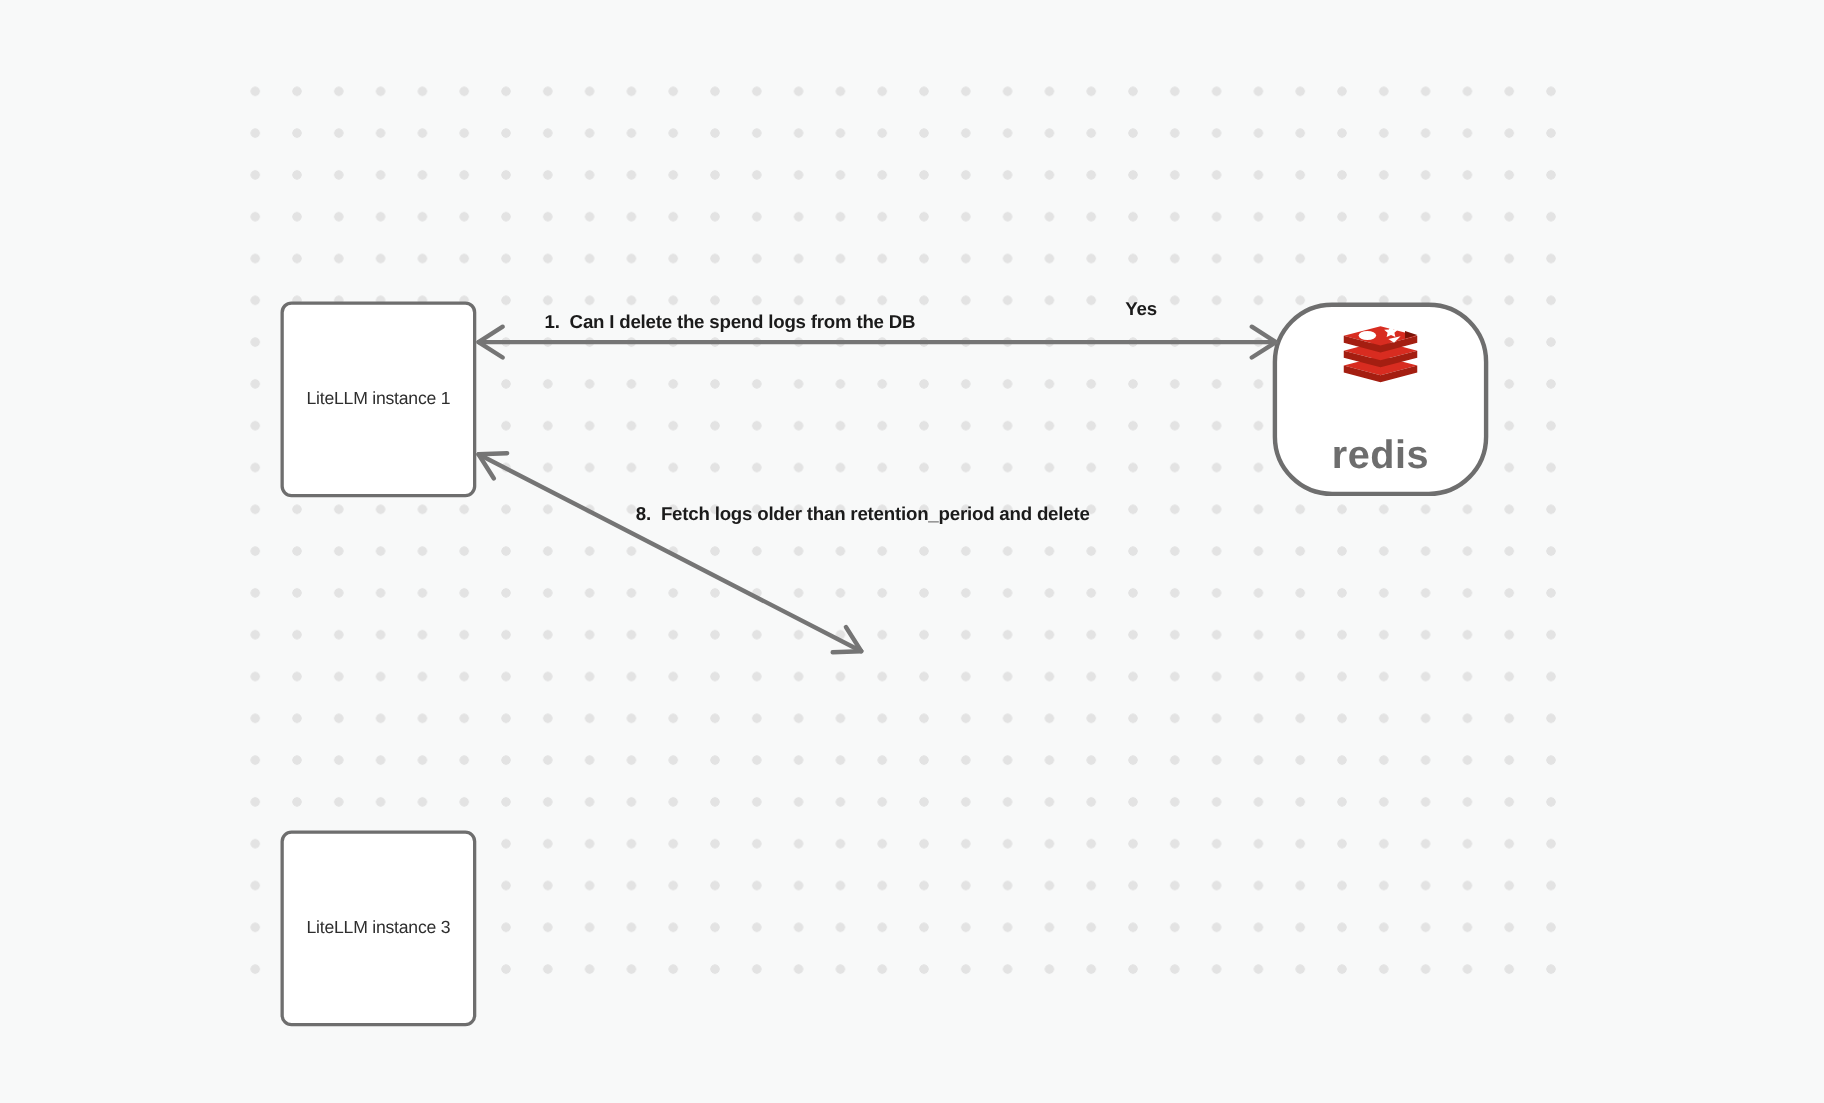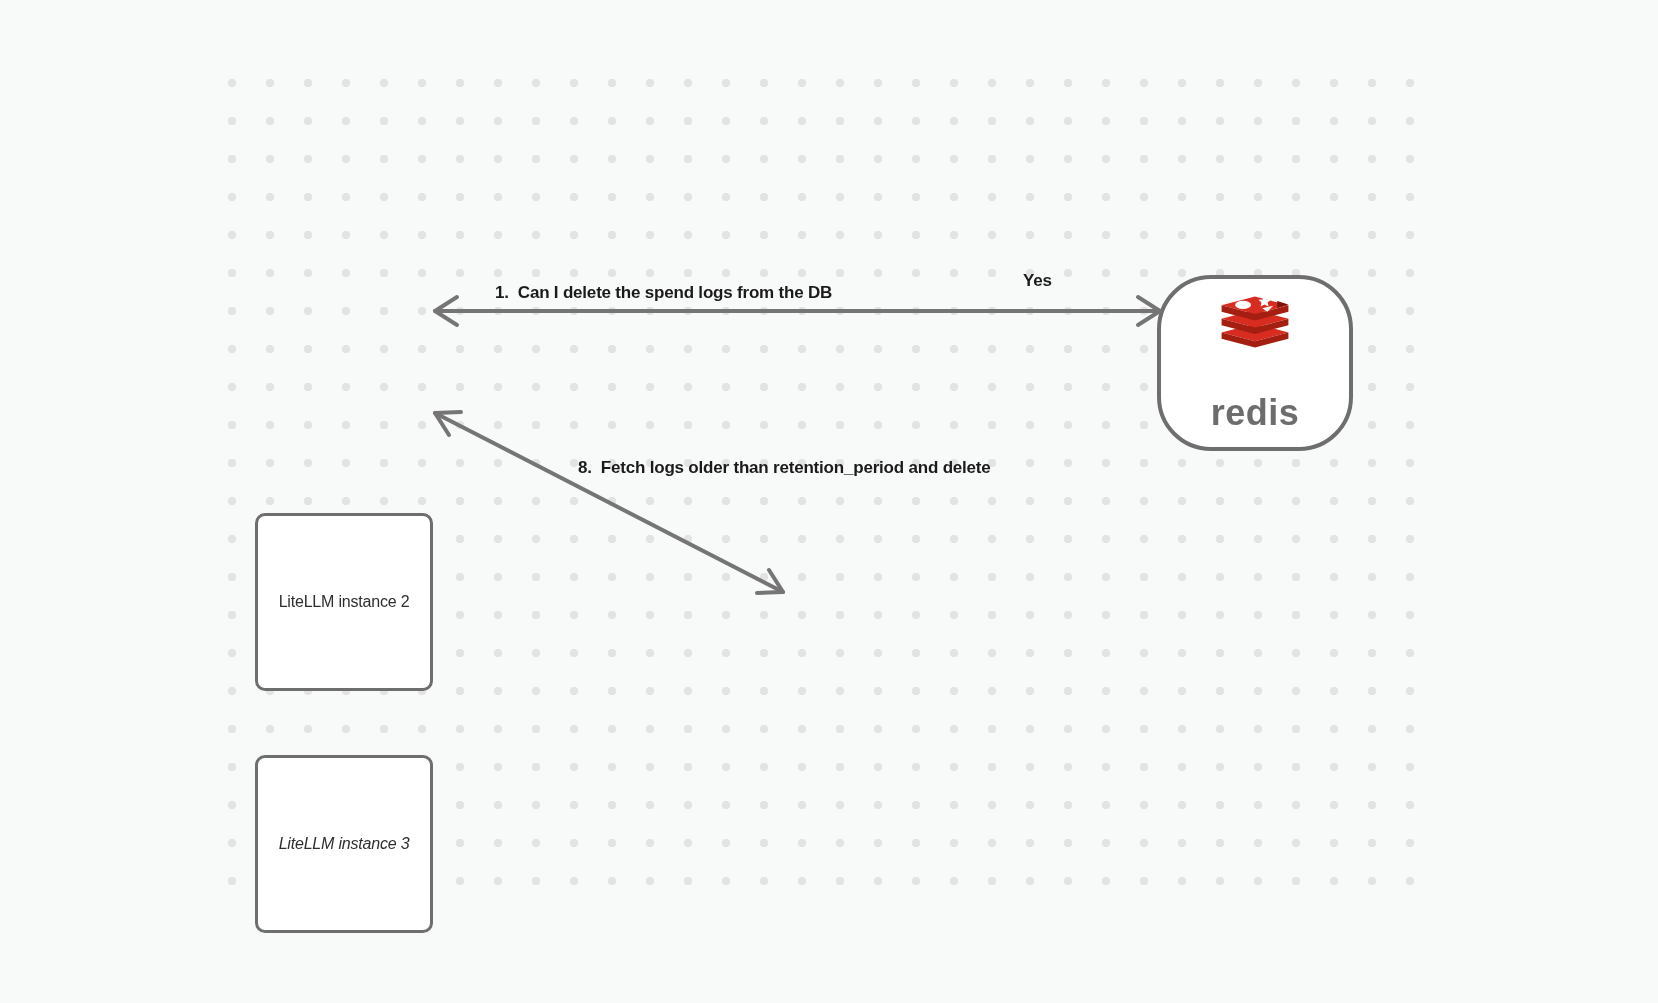--- a/index.html
+++ b/index.html
@@ -19,21 +19,21 @@
   }
   .node-box{
     position:absolute;left:255px;width:178px;height:178px;
     background:#ffffff;border:3.5px solid #6e6e6e;border-radius:10px;
     display:flex;align-items:center;justify-content:center;
     box-sizing:border-box;
   }
   .node-box .lbl{
     font-size:16px;color:#2e2e2e;letter-spacing:-0.2px;white-space:nowrap;
   }
-  #box-1{top:274px;} #box-2{top:513px;} #box-3{top:755px;font-style:italic;}
+  #box-1{top:274px;} #box-2{top:513px;} #box-3{top:755px;}
   #redis-node{
     position:absolute;left:1157px;top:275px;width:196px;height:176px;
     background:#ffffff;border:4px solid #6e6e6e;border-radius:54px;
     box-sizing:border-box;
     display:flex;flex-direction:column;align-items:center;justify-content:center;gap:28px;
   }
   #redis-wordmark{
     font-size:36px;font-weight:bold;color:#6d6d6d;line-height:1;
     margin-top:2px;letter-spacing:0.5px;
   }
@@ -53,22 +53,22 @@
     font-size:40px;color:#141414;line-height:1;letter-spacing:-0.5px;
   }
 </style>
 </head>
 <body>
 
 <div id="canvas">
 
   <div id="dot-grid"></div>
 
-  <div class="node-box" id="box-2">
-    <span class="lbl">LiteLLM instance 2</span>
+  <div class="node-box" id="box-1">
+    <span class="lbl">LiteLLM instance 1</span>
   </div>
   <div class="node-box" id="box-3">
     <span class="lbl">LiteLLM instance 3</span>
   </div>
 
   <div id="redis-node">
     <svg width="82" height="70" viewBox="0 0 100 88">
 
       <g transform="translate(0,34)">
         <path d="M50 2 L92 13 L50 24 L8 13 Z" fill="#d82c20"></path>

